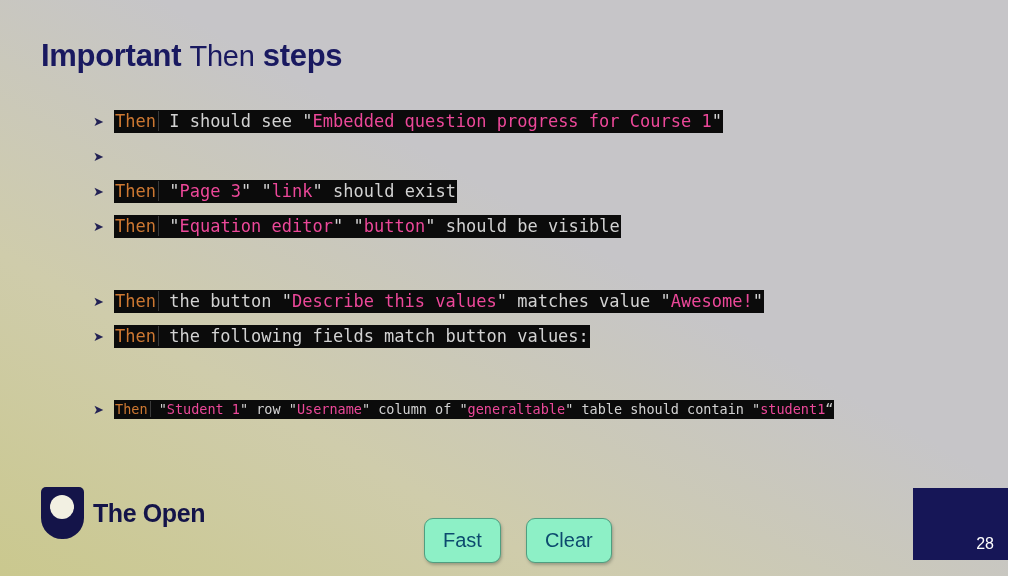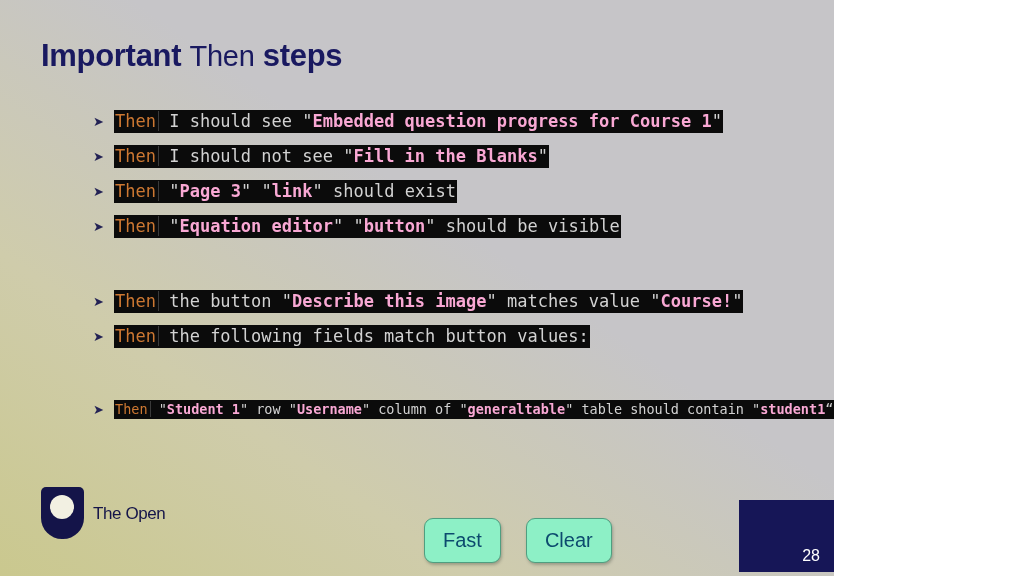--- a/index.html
+++ b/index.html
@@ -7,21 +7,21 @@
     padding: 0;
   }
   body {
     width: 1024px;
     height: 576px;
     overflow: hidden;
     font-family: "Liberation Sans", sans-serif;
   }
   #slide {
     position: relative;
-    width: 834px;
+    width: 1008px;
     height: 576px;
     background: linear-gradient(to bottom left, #c6c5c8 0%, #c6c5c8 42%, #cfccab 72%, #cac88e 100%);
     overflow: hidden;
   }
 
   
   #title {
     position: absolute;
     left: 41px;
     top: 38px;
@@ -76,21 +76,21 @@
   .code.small {
     font-size: 13.5px;
     line-height: 19px;
   }
   .step-row.small-row { height: 19px; }
   .kw {
     color: #cd7832;
     border-right: 1px solid #3a3a3a;
     padding-right: 2px;
   }
-  .str { color: #f9a8d4; font-weight: bold; }
+  .str { color: #ec4899; font-weight: normal; }
   .punct { color: #d2d2d2; }
 
   
   #logo {
     position: absolute;
     left: 41px;
     top: 487px;
     display: flex;
     align-items: center;
     gap: 9px;
@@ -107,22 +107,22 @@
     position: absolute;
     left: 9px;
     top: 8px;
     width: 24px;
     height: 24px;
     border-radius: 50%;
     background: #f2f0e2;
   }
   #logo-text {
     color: #141449;
-    font-weight: normal;
-    font-size: 17px;
+    font-weight: bold;
+    font-size: 25px;
     line-height: 25px;
     letter-spacing: -0.4px;
   }
 
   
   #buttons {
     position: absolute;
     left: 424px;
     top: 518px;
     display: flex;
@@ -140,21 +140,21 @@
     text-align: left;
     box-shadow: 1px 2px 3px rgba(60,70,60,0.35);
     box-sizing: border-box;
     white-space: nowrap;
   }
 
   
   #corner {
     position: absolute;
     right: 0;
-    bottom: 4px;
+    bottom: 16px;
     width: 95px;
     height: 72px;
     overflow: hidden;
   }
   #corner-shape {
     position: absolute;
     right: -18px;
     bottom: -48px;
     width: 150px;
     height: 150px;
@@ -179,33 +179,32 @@
     <span>Important </span><span class="t-light">Then</span><span> steps</span>
   </div>
 
   <div id="steps">
       <div class="step-row">
         <span class="bullet">➤</span>
         <span class="code"><span class="kw">Then</span><span class="plain"> I should see </span><span class="punct">"</span><span class="str">Embedded question progress for Course 1</span><span class="punct">"</span></span>
       </div>
       <div class="step-row">
         <span class="bullet">➤</span>
-        <span class="code"><span class="kw">Then</span><span class="plain"> I should not see </span><span class="punct">"</span><span class="str">Fill in the Blanks</span><span class="punct">"</span></span>
       </div>
       <div class="step-row">
         <span class="bullet">➤</span>
         <span class="code"><span class="kw">Then</span><span class="plain"> </span><span class="punct">"</span><span class="str">Page 3</span><span class="punct">"</span><span class="plain"> </span><span class="punct">"</span><span class="str">link</span><span class="punct">"</span><span class="plain"> should exist</span></span>
       </div>
       <div class="step-row gap-after">
         <span class="bullet">➤</span>
         <span class="code"><span class="kw">Then</span><span class="plain"> </span><span class="punct">"</span><span class="str">Equation editor</span><span class="punct">"</span><span class="plain"> </span><span class="punct">"</span><span class="str">button</span><span class="punct">"</span><span class="plain"> should be visible</span></span>
       </div>
       <div class="step-row">
         <span class="bullet">➤</span>
-        <span class="code"><span class="kw">Then</span><span class="plain"> the button </span><span class="punct">"</span><span class="str">Describe this image</span><span class="punct">"</span><span class="plain"> matches value </span><span class="punct">"</span><span class="str">Course!</span><span class="punct">"</span></span>
+        <span class="code"><span class="kw">Then</span><span class="plain"> the button </span><span class="punct">"</span><span class="str">Describe this values</span><span class="punct">"</span><span class="plain"> matches value </span><span class="punct">"</span><span class="str">Awesome!</span><span class="punct">"</span></span>
       </div>
       <div class="step-row gap-after">
         <span class="bullet">➤</span>
         <span class="code"><span class="kw">Then</span><span class="plain"> the following fields match button values:</span></span>
       </div>
       <div class="step-row small-row">
         <span class="bullet">➤</span>
         <span class="code small"><span class="kw">Then</span><span class="plain"> </span><span class="punct">"</span><span class="str">Student 1</span><span class="punct">"</span><span class="plain"> row </span><span class="punct">"</span><span class="str">Username</span><span class="punct">"</span><span class="plain"> column of </span><span class="punct">"</span><span class="str">generaltable</span><span class="punct">"</span><span class="plain"> table should contain </span><span class="punct">"</span><span class="str">student1</span><span class="punct">“</span></span>
       </div>
     </div>

